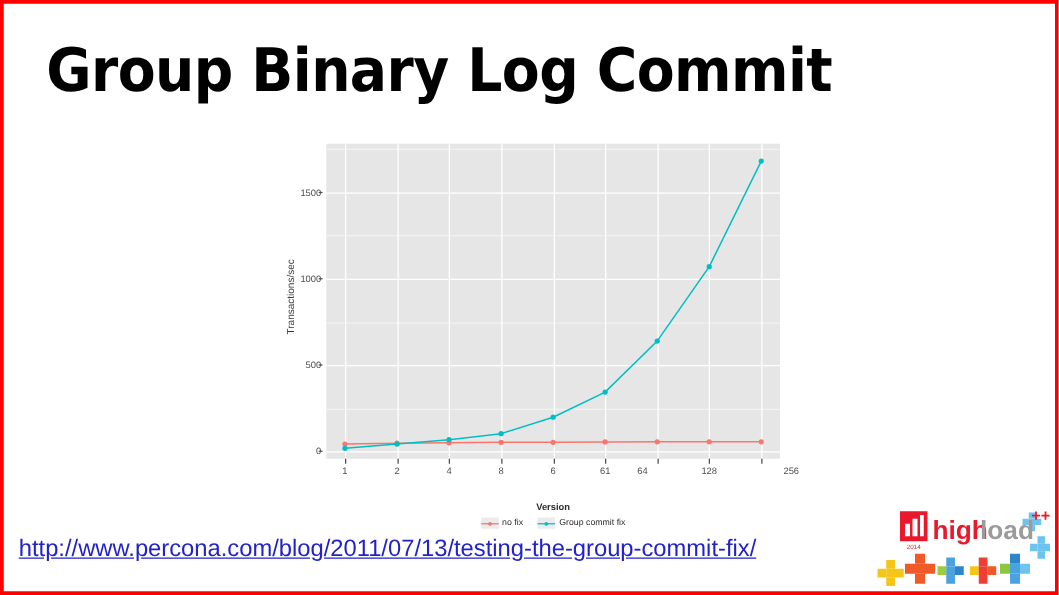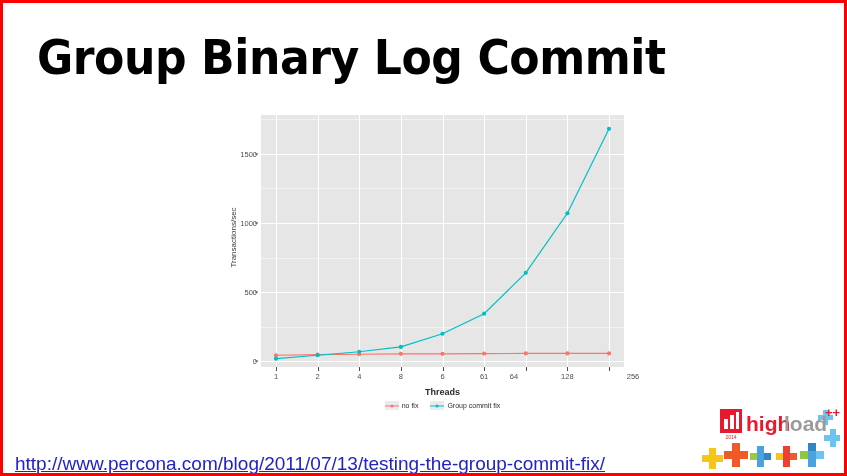--- a/index.html
+++ b/index.html
@@ -201,21 +201,20 @@
   
   #url {
     position: absolute;
     left: 12px;
     top: 426px;
     font-size: 19px;
     color: #2222cc;
     text-decoration: underline;
     white-space: nowrap;
     font-family: "Liberation Sans", sans-serif;
-    margin-top: 24px;
   }
   
   #logo {
     position: absolute;
     right: 4px;
     bottom: 4px;
     width: 140px;
     height: 72px;
   }
   #logo svg { display: block; }
@@ -298,23 +297,23 @@
         <div class="xtickmark" style="left: 223.128px;"></div>
         <div class="xtick" style="left: 223.128px;">61</div>
         <div class="xtickmark" style="left: 264.757px;"></div>
         <div class="xtick" style="left: 253px;">64</div>
         <div class="xtickmark" style="left: 306.385px;"></div>
         <div class="xtick" style="left: 306.385px;">128</div>
         <div class="xtickmark" style="left: 348.014px;"></div>
         <div class="xtick" style="left: 348.014px; margin-left: 24px;">256</div>
       </div>
 
-    <div class="xlab">Threads</div>
 
     <div id="legend">
+      <div id="legend-title">Version</div>
       <div id="legend-items">
           <div class="legend-item">
             <div class="legend-key">
               <div class="kline" style="background: rgb(248, 118, 109);"></div>
               <div class="kdot" style="background: rgb(248, 118, 109);"></div>
             </div>
             <span class="legend-label">no fix</span>
           </div>
           <div class="legend-item">
             <div class="legend-key">

